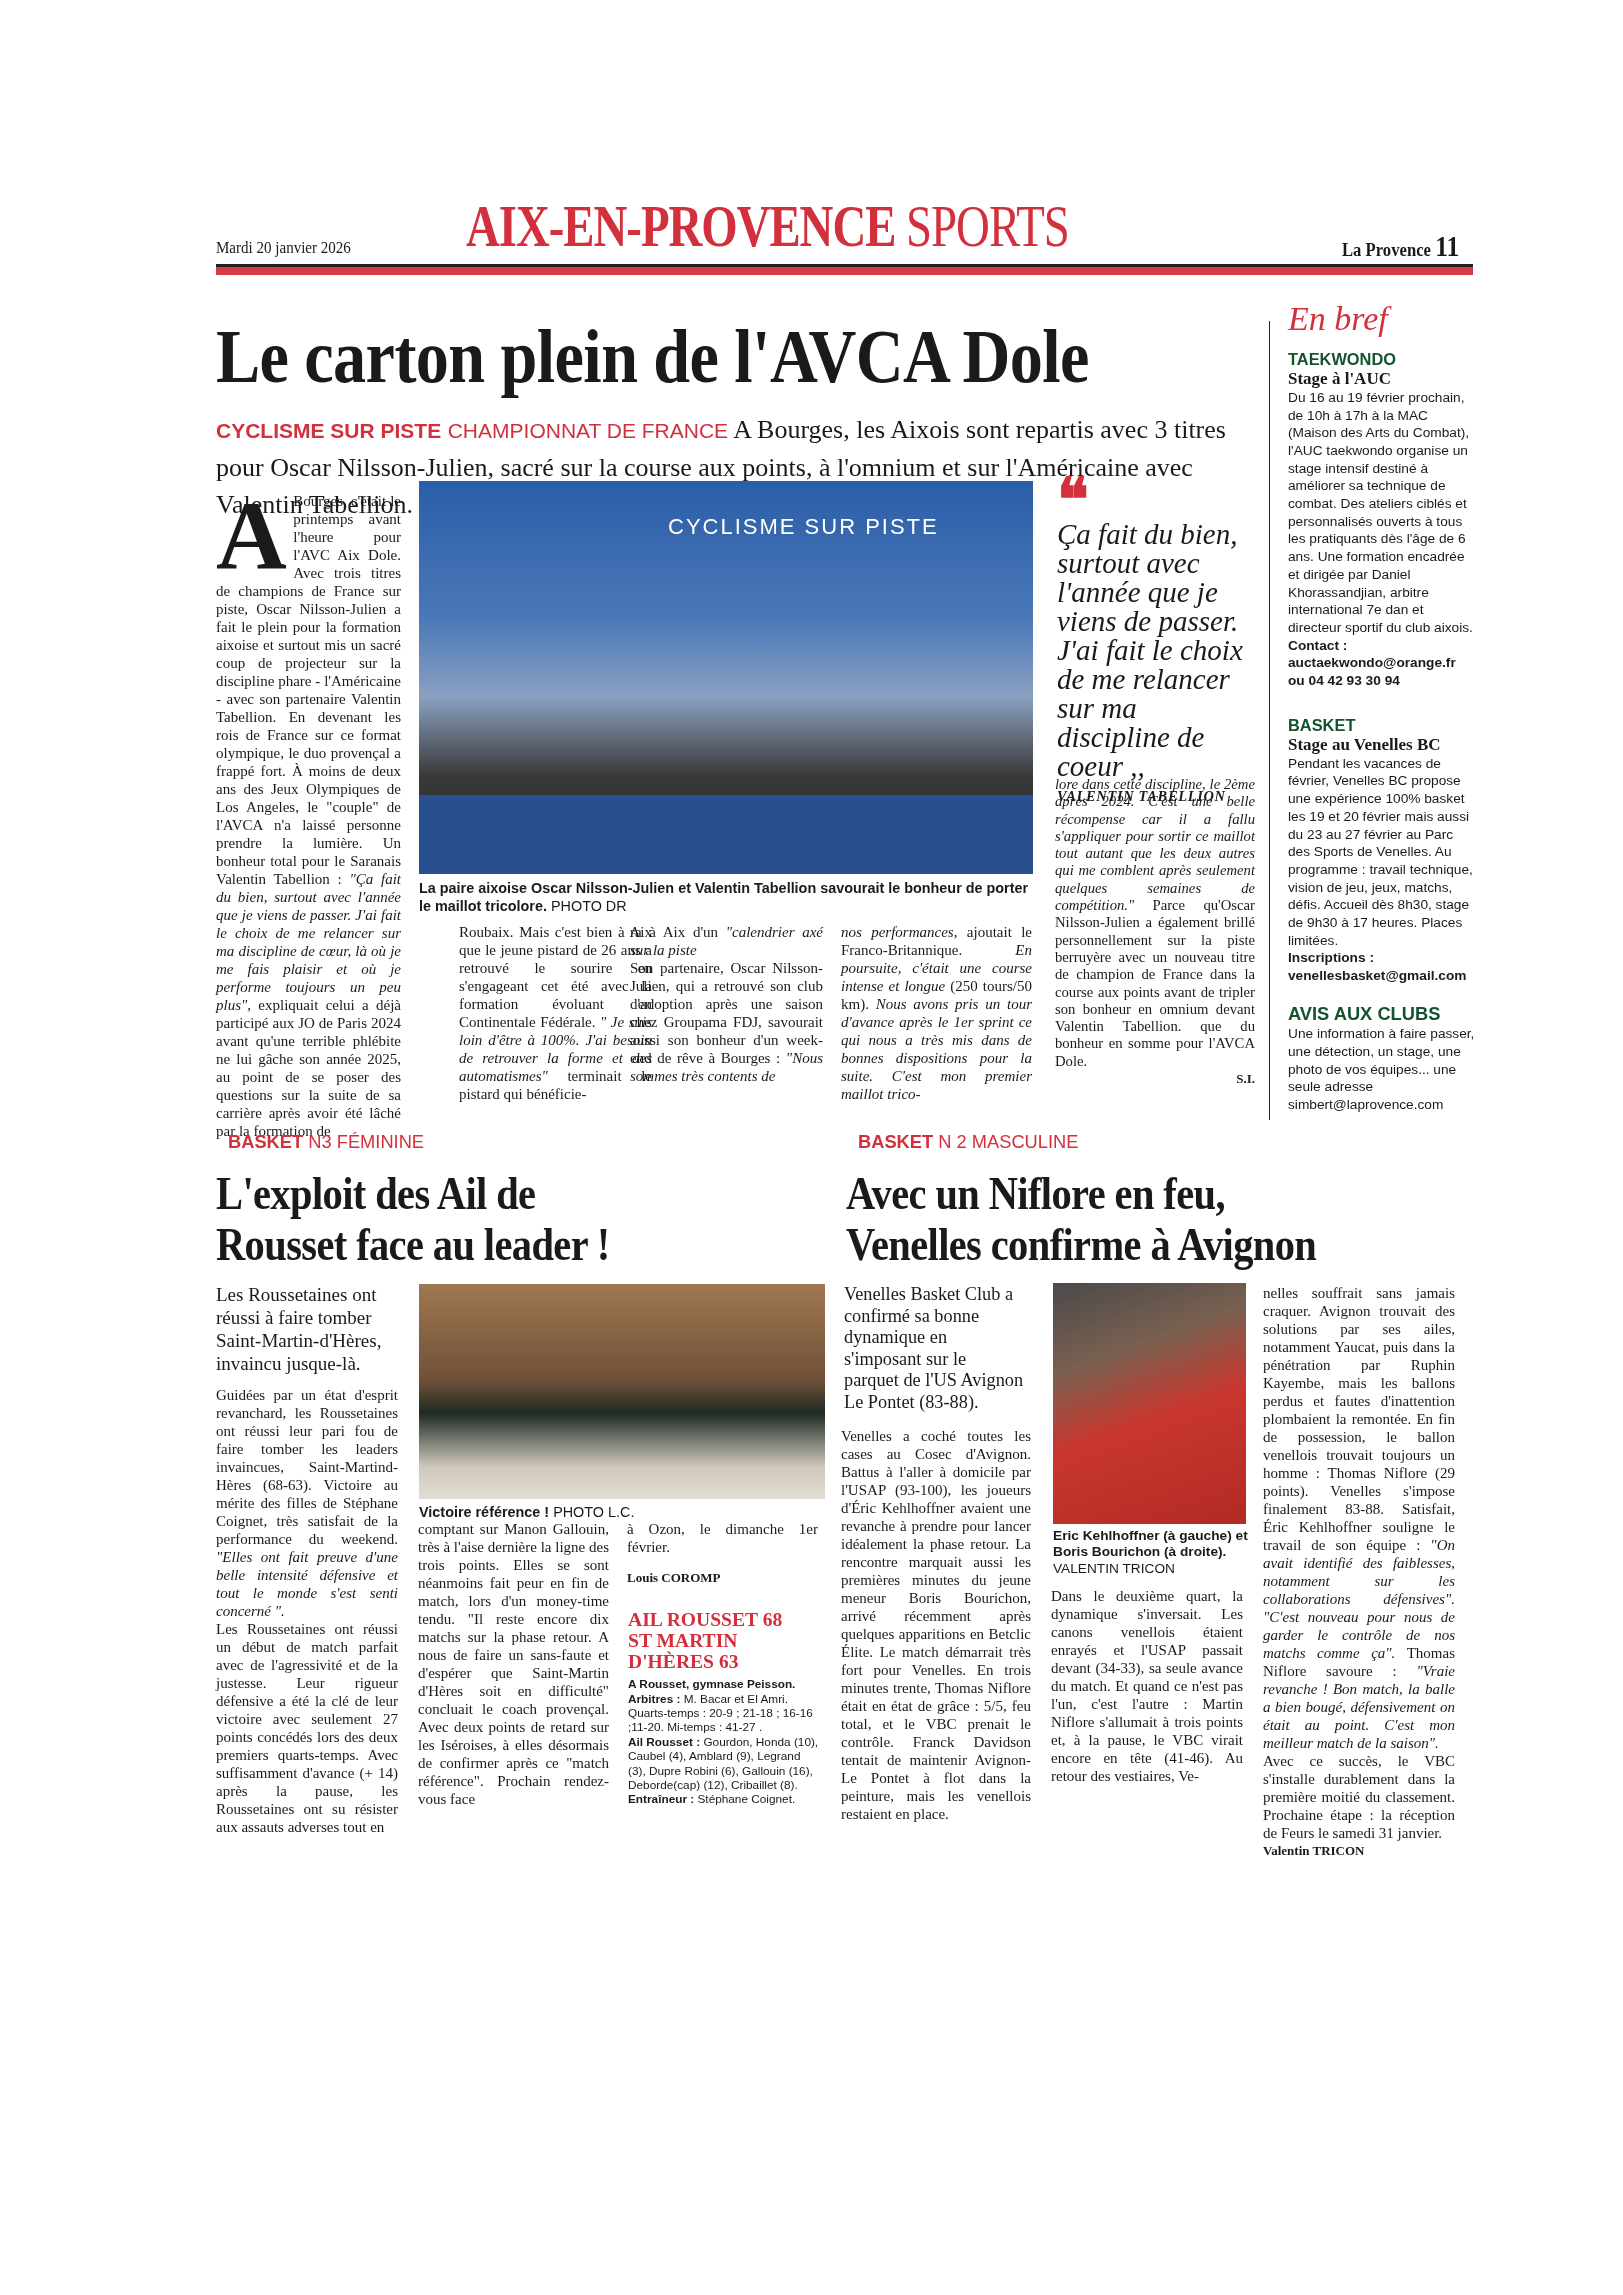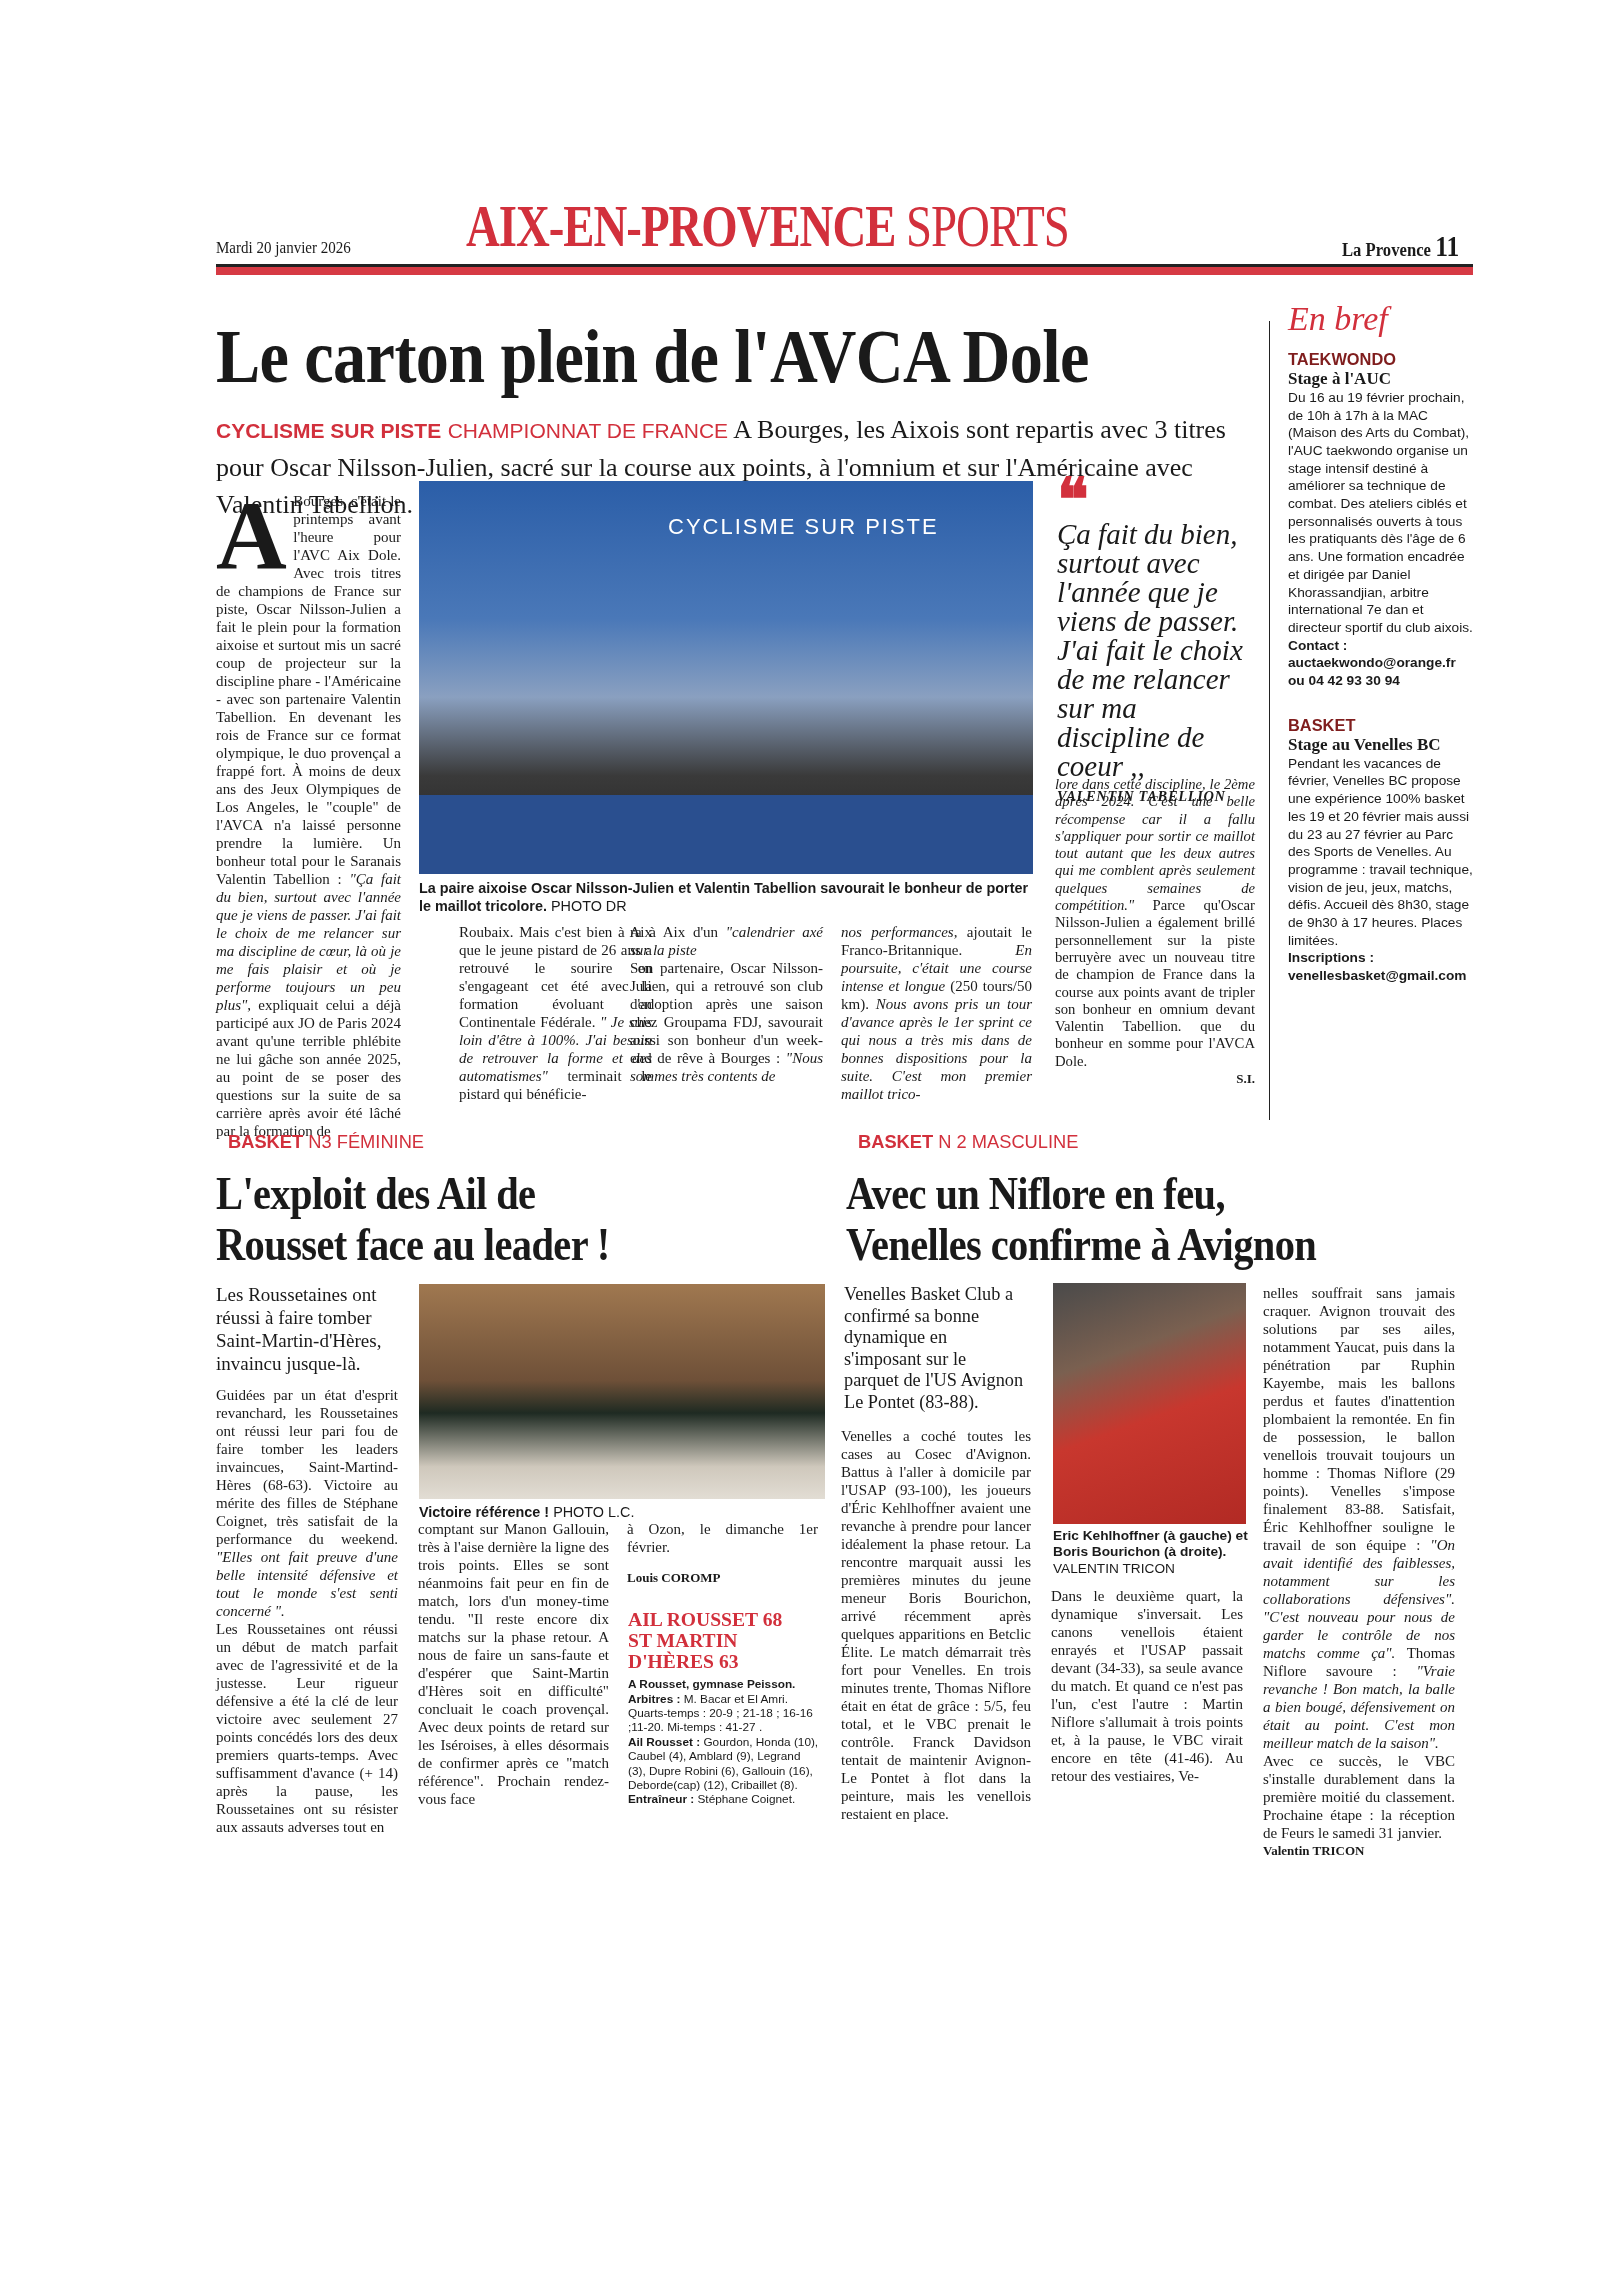--- a/index.html
+++ b/index.html
@@ -24,21 +24,21 @@
   .dropcap{float:left;font-size:98px;line-height:79px;font-weight:bold;margin:3.9px 6.5px 0 0;}
   .photo{background:linear-gradient(180deg,#2b5ea8 0%,#4a78b8 35%,#8aa0c0 55%,#3a3a3a 75%,#1e1e1e 100%);}
   .caption{font-family:"Liberation Sans",sans-serif;font-size:14.4px;line-height:18.3px;font-weight:bold;}
   .caption .credit{font-weight:normal;}
   .pull{font-size:29px;line-height:29px;font-style:italic;font-family:Liberation Serif, serif;}
   .quote-mark{font-size:59px;color:#d2303c;font-weight:bold;line-height:39px;}
   .pull-author{font-size:14.4px;font-style:italic;font-weight:bold;letter-spacing:0.7px;}
   .vline{background:#222;width:1.3px;}
   
   .bref-title{font-size:34px;font-style:italic;color:#d2303c;}
-  .bref-cat{font-family:"Liberation Sans",sans-serif;font-weight:bold;color:#7f1d1d;font-size:16.4px;}
+  .bref-cat{font-family:"Liberation Sans",sans-serif;font-weight:bold;color:#14532d;font-size:16.4px;}
   .bref-sub{font-weight:bold;font-size:17px;}
   .bref-body{font-family:"Liberation Sans",sans-serif;font-size:13.7px;line-height:17.7px;}
   
   .sec-kicker{font-family:"Liberation Sans",sans-serif;font-size:18.3px;color:#d2303c;margin-left:12px;}
   .sec-kicker b{font-weight:bold;}
   .sec-h{font-size:46px;font-weight:bold;line-height:51px;letter-spacing:-0.7px;transform:scaleX(.88);transform-origin:left;white-space:nowrap;}
   .lead{font-size:19px;line-height:23px;}
   .score-h{font-size:19.6px;line-height:21px;font-weight:bold;color:#d2303c;}
   .score-body{font-family:"Liberation Sans",sans-serif;font-size:11.8px;line-height:14.4px;}
   .byline{font-family:Liberation Serif, serif;font-weight:bold;font-size:13px;}
@@ -89,20 +89,24 @@
     <div class="bref-sub">Stage à l'AUC</div>
     <div class="bref-body">Du 16 au 19 février prochain, de 10h à 17h à la MAC (Maison des Arts du Combat), l'AUC taekwondo organise un stage intensif destiné à améliorer sa technique de combat. Des ateliers ciblés et personnalisés ouverts à tous les pratiquants dès l'âge de 6 ans. Une formation encadrée et dirigée par Daniel Khorassandjian, arbitre international 7e dan et directeur sportif du club aixois.</div>
     <div class="bref-body" style="font-weight:bold;">Contact : auctaekwondo@orange.fr ou 04 42 93 30 94</div>
   </div>
   <div style="margin-top:26px;">
     <div class="bref-cat">BASKET</div>
     <div class="bref-sub">Stage au Venelles BC</div>
     <div class="bref-body">Pendant les vacances de février, Venelles BC propose une expérience 100% basket les 19 et 20 février mais aussi du 23 au 27 février au Parc des Sports de Venelles. Au programme : travail technique, vision de jeu, jeux, matchs, défis. Accueil dès 8h30, stage de 9h30 à 17 heures. Places limitées.</div>
     <div class="bref-body" style="font-weight:bold;">Inscriptions : venellesbasket@gmail.com</div>
   </div>
+  <div style="margin-top:18.3px;">
+    <div class="bref-cat" style="font-size:18.3px;">AVIS AUX CLUBS</div>
+    <div class="bref-body">Une information à faire passer, une détection, un stage, une photo de vos équipes... une seule adresse simbert@laprovence.com</div>
+  </div>
 </div>
 
 <div class="abs sec-kicker" style="left:216px;top:1131px;"><b>BASKET</b> <span>N3 FÉMININE</span></div>
 <div class="abs sec-h" style="left:216px;top:1168px;">
     <div>L'exploit des Ail de</div>
     <div>Rousset face au leader !</div>
   </div>
 <div class="abs lead" style="left:216px;top:1283px;width:190px;">Les Roussetaines ont réussi à faire tomber Saint-Martin-d'Hères, invaincu jusque-là.</div>
 <div class="abs col-text" style="left:216px;top:1386px;width:182px;"><span>Guidées par un état d'esprit revanchard, les Roussetaines ont réussi leur pari fou de faire tomber les leaders invaincues, Saint-Martind-Hères (68-63). Victoire au mérite des filles de Stéphane Coignet, très satisfait de la performance du weekend. </span><i>"Elles ont fait preuve d'une belle intensité défensive et tout le monde s'est senti concerné ".</i><br><span>Les Roussetaines ont réussi un début de match parfait avec de l'agressivité et de la justesse. Leur rigueur défensive a été la clé de leur victoire avec seulement 27 points concédés lors des deux premiers quarts-temps. Avec suffisamment d'avance (+ 14) après la pause, les Roussetaines ont su résister aux assauts adverses tout en</span></div>
 <div class="abs" style="left:419px;top:1284px;width:406px;height:215px;background:linear-gradient(180deg,#a07850 0%,#6e5038 45%,#1e2a22 60%,#cfc8bc 85%,#e2ddd4 100%);"></div>

